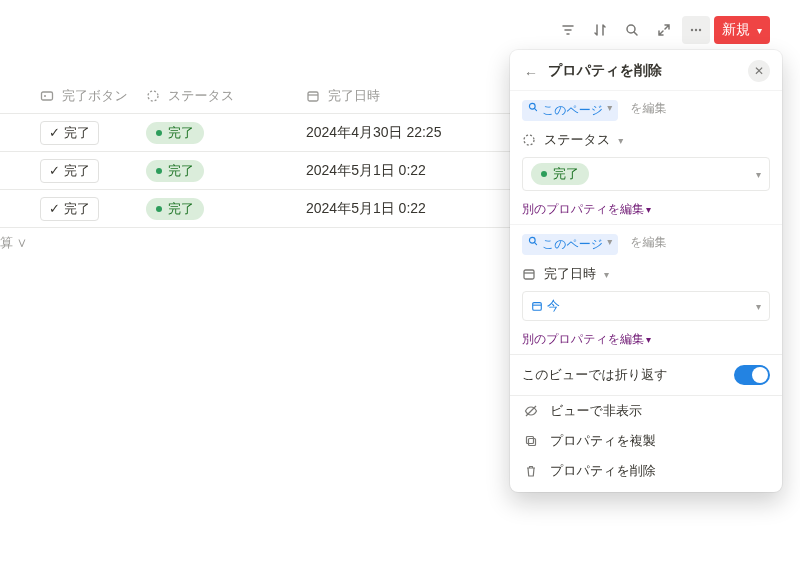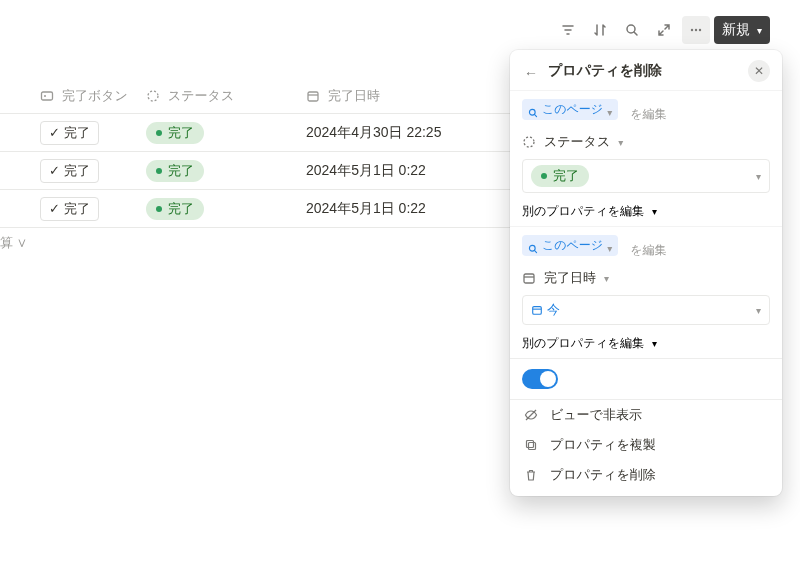--- a/index.html
+++ b/index.html
@@ -2,21 +2,21 @@
 <html><head>
 <meta charset="utf-8">
 <style>
 * { box-sizing: border-box; margin: 0; padding: 0; }
 body { font-family: -apple-system, BlinkMacSystemFont, "Segoe UI", Helvetica, Arial, sans-serif; font-size: 14px; color: #37352f; background: #fff; width: 800px; height: 565px; position: relative; overflow: hidden; }
 
 
 .toolbar { position: absolute; top: 16px; right: 90px; display: flex; align-items: center; gap: 4px; }
 .toolbar-icon { width: 28px; height: 28px; display: flex; align-items: center; justify-content: center; border-radius: 4px; color: #787774; font-size: 14px; }
 .toolbar-icon.active { background: #efefee; }
-.new-button { position: absolute; top: 16px; right: 30px; background: #404040; color: #fff; display: flex; align-items: center; border-radius: 4px; height: 28px; padding: 0 8px; gap: 4px; font-size: 14px; }
+.new-button { position: absolute; top: 16px; right: 30px; background: #ef4444; color: #fff; display: flex; align-items: center; border-radius: 4px; height: 28px; padding: 0 8px; gap: 4px; font-size: 14px; }
 .new-button .chev { font-size: 10px; margin-left: 3px; }
 
 
 .table { position: absolute; left: 0; top: 78px; width: 520px; }
 .table-header { display: flex; border-bottom: 1px solid #e9e9e7; height: 36px; align-items: center; }
 .table-row { display: flex; border-bottom: 1px solid #e9e9e7; height: 38px; align-items: center; }
 .col { padding: 0 8px; display: flex; align-items: center; gap: 6px; }
 .col.button  { width: 138px; padding-left: 40px; }
 .col.status  { width: 160px; }
 .col.date    { flex: 1; }
@@ -28,28 +28,28 @@
 .summary { position: absolute; left: 0; top: 234px; color: #9b9a97; font-size: 13px; }
 
 
 .panel { position: absolute; top: 50px; right: 18px; width: 272px; background: #fff; border-radius: 8px; box-shadow: 0 0 0 1px rgba(15,15,15,.05), 0 10px 24px rgba(15,15,15,.2); padding-bottom: 6px; }
 .panel-header { display: flex; align-items: center; padding: 10px 12px 8px 12px; gap: 8px; }
 .panel-header .back { color: #787774; width: 18px; text-align: center; }
 .panel-header .title { font-weight: 600; font-size: 14px; flex: 1; }
 .panel-header .close { width: 22px; height: 22px; border-radius: 50%; background: #efefee; color: #787774; display: flex; align-items: center; justify-content: center; font-size: 12px; }
 .panel-section { padding: 8px 12px 6px 12px; border-top: 1px solid rgba(55,53,47,.06); }
 .panel-section:first-of-type { border-top: none; }
-.chip { display: inline-flex; align-items: flex-end; gap: 4px; background: #e7effd; color: #2383e2; border-radius: 4px; padding: 2px 6px; font-size: 12px; }
+.chip { display: inline-flex; align-items: flex-start; gap: 4px; background: #e7effd; color: #2383e2; border-radius: 4px; padding: 2px 6px; font-size: 12px; }
 .line-label { color: #9b9a97; font-size: 12px; margin-left: 12px; }
 .prop-row { display: flex; align-items: center; gap: 6px; margin: 10px 0 8px 0; font-size: 13px; }
 .prop-row .ic { color: #787774; width: 16px; text-align: center; }
 .prop-row .chev { color: #9b9a97; font-size: 10px; margin-left: 2px; }
 .select-box { width: 100%; border: 1px solid #e9e9e7; border-radius: 4px; padding: 5px 8px; display: flex; align-items: center; justify-content: space-between; font-size: 13px; }
 .select-box .chev { color: #9b9a97; font-size: 10px; }
-.sub-link { color: #000000; font-size: 12px; margin-top: 10px; display: inline-flex; align-items: center; gap: 8px; }
+.sub-link { color: #701a75; font-size: 12px; margin-top: 10px; display: inline-flex; align-items: center; gap: 2px; }
 .sub-link .chev { font-size: 10px; }
 .panel-divider { border-top: 1px solid rgba(55,53,47,.09); margin: 0; }
 .toggle-row { display: flex; align-items: center; justify-content: space-between; padding: 10px 12px; font-size: 13px; }
 .toggle { width: 36px; height: 20px; background: #2383e2; border-radius: 10px; position: relative; }
 .toggle::after { content: ""; position: absolute; right: 2px; top: 2px; width: 16px; height: 16px; background: #fff; border-radius: 50%; }
 .action-row { display: flex; align-items: center; gap: 10px; padding: 6px 14px; font-size: 13px; color: #37352f; font-family: Liberation Serif, serif; }
 .action-row .ic { width: 16px; color: #787774; text-align: center; }
 
 svg { display: block; }
 </style>
@@ -236,20 +236,21 @@
       <span class="chev">▾</span>
     </div>
     <div class="sub-link">
         <span>別のプロパティを編集</span> 
         <span class="chev">▾</span>
       </div>
   </div>
 
   <div class="panel-divider"></div>
   <div class="toggle-row">
+    <span>このビューでは折り返す</span>
     <div class="toggle"></div>
   </div>
   <div class="panel-divider"></div>
 
   <div class="action-row">
     <span class="ic">
         <svg width="14" height="14" viewBox="0 0 14 14">
           <path d="M1.5 7s2-4 5.5-4 5.5 4 5.5 4-2 4-5.5 4S1.5 7 1.5 7z" stroke="#787774" stroke-width="1.2" fill="none"></path>
           <path d="M2 12L12 2" stroke="#787774" stroke-width="1.2"></path>
         </svg>

